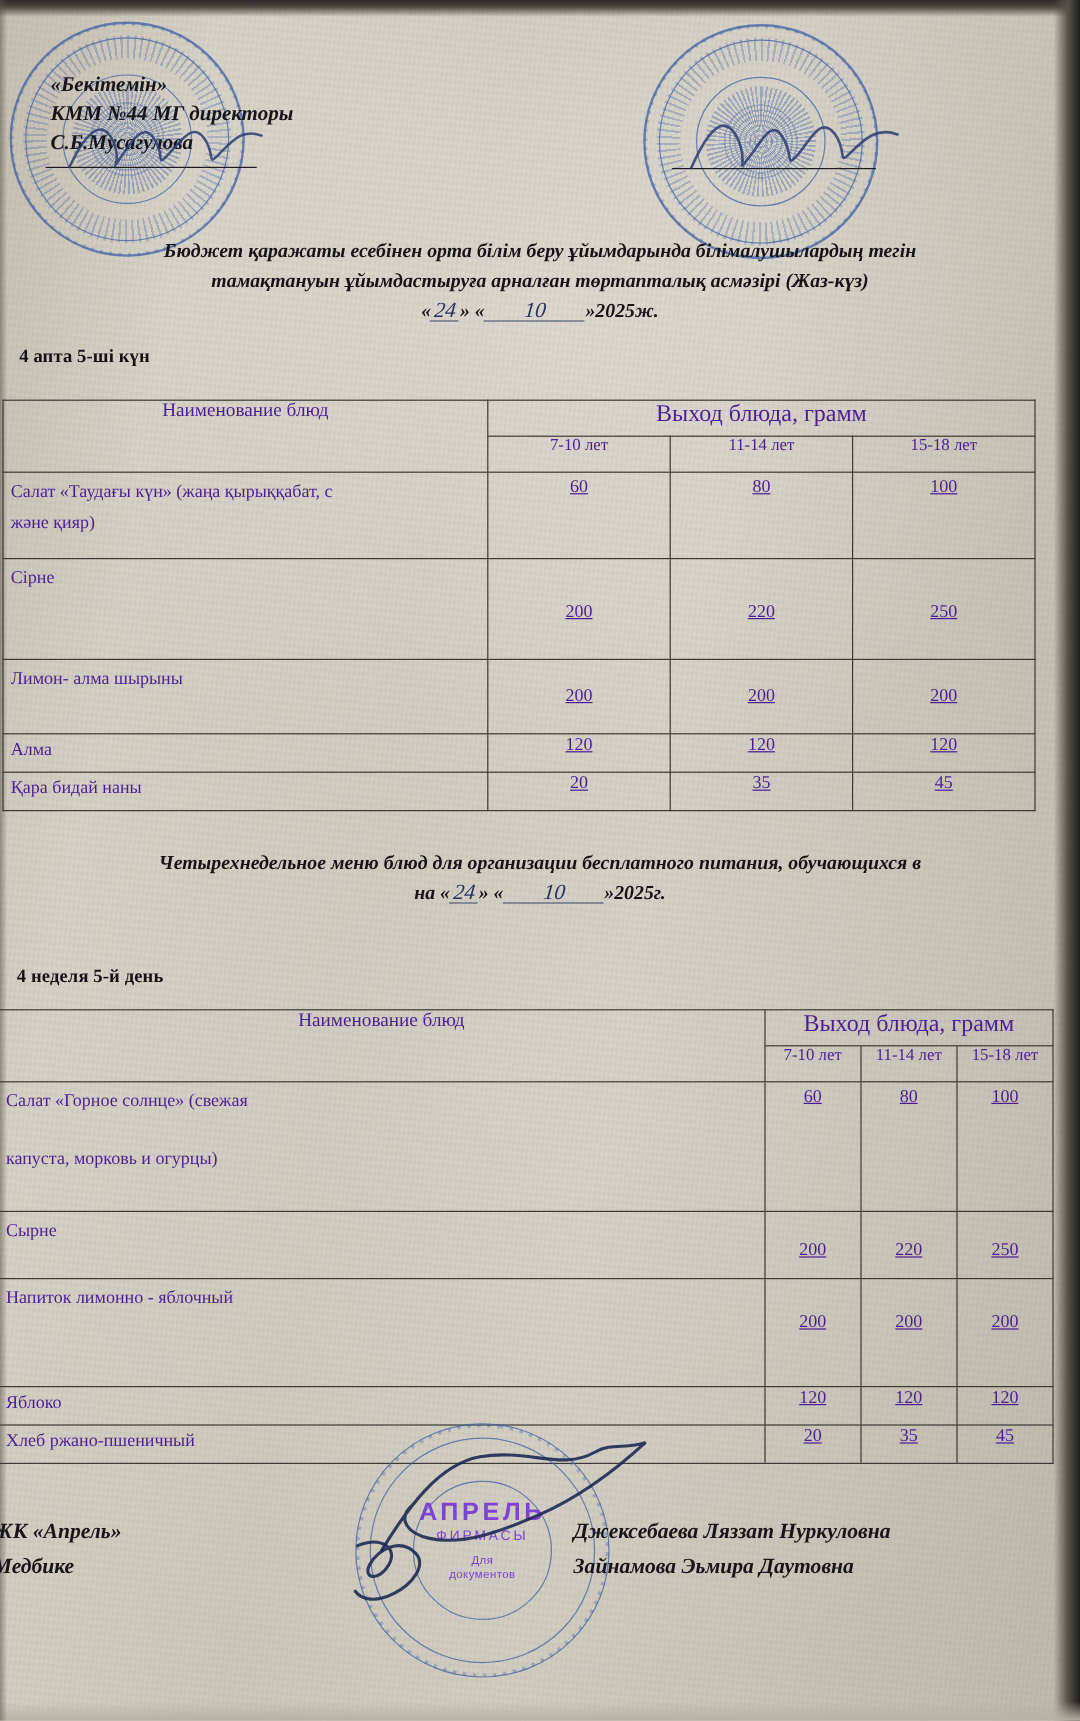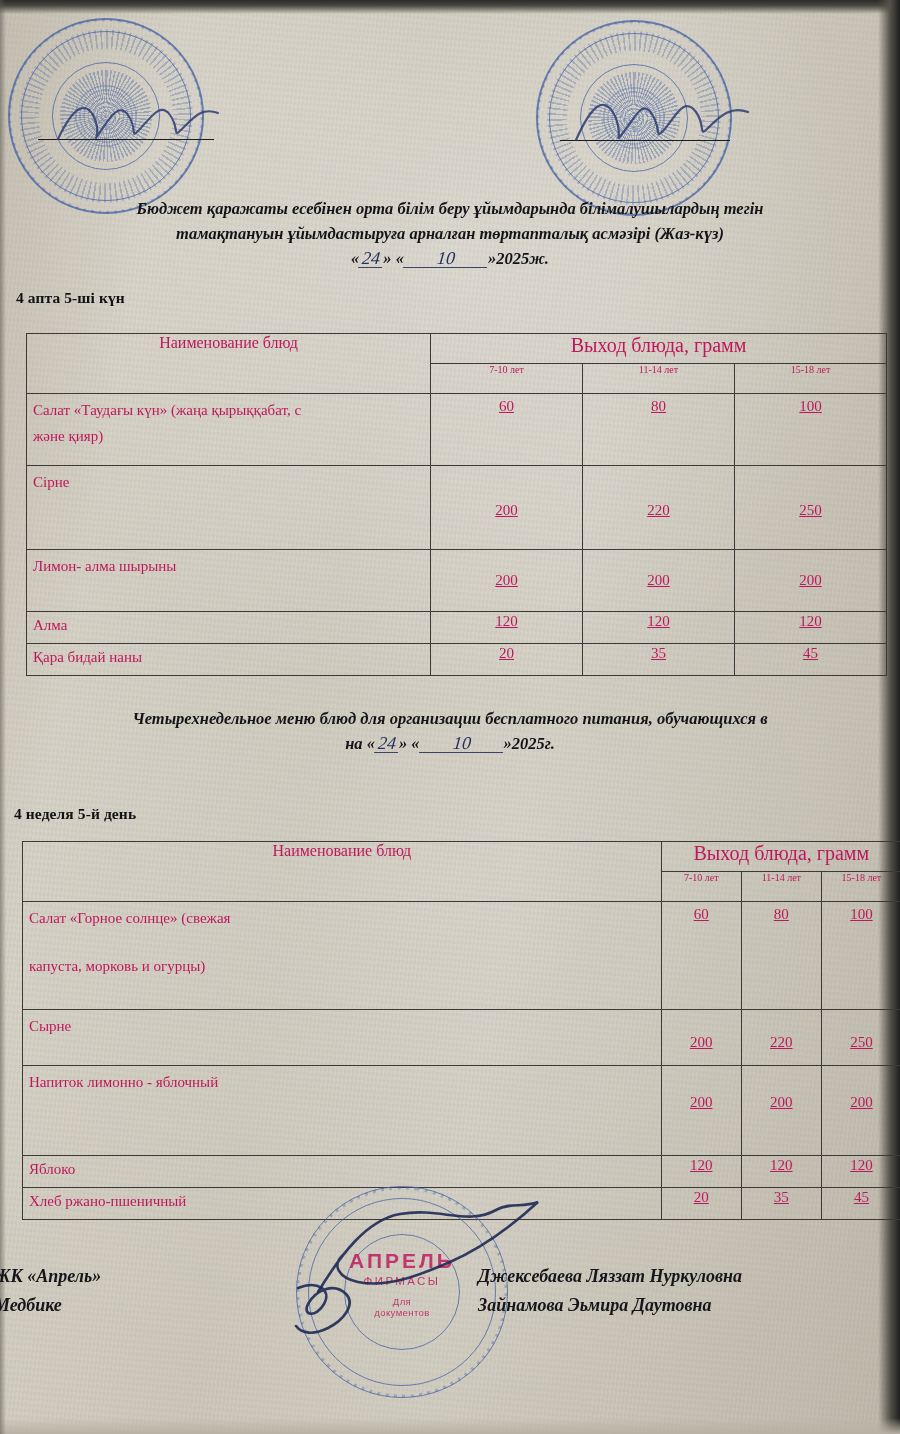--- a/index.html
+++ b/index.html
@@ -95,52 +95,52 @@
        line-height:1; transform:skewX(-6deg); }
   .hw-wide{ min-width:84px; text-align:center; }
 
   .week-label{ position:absolute; font-weight:bold; font-size:15.5px;
                color:#121216; letter-spacing:.1px; }
   #week-kk{ left:16px; top:289px; }
   #week-ru{ left:14px; top:805px; }
 
   
   table{ position:absolute; border-collapse:collapse; table-layout:fixed;
-         font-size:15px; color:#be185d; background:transparent;margin-left:24px; }
+         font-size:15px; color:#4c1d95; background:transparent; }
   table td, table th{
     border:1.25px solid #3b3a36;
     padding:0; vertical-align:top;
     font-weight:normal;
   }
   th{ font-weight:bold; text-align:center; }
   .dish{ text-align:left; padding:4px 3px 4px 6px; line-height:1.72;
          white-space:nowrap; overflow:hidden; }
   .qty{ text-align:center;text-decoration:underline; }
 
   #table-kk{ left:2px; top:333px; width:860px; }
   #table-ru{ left:-2px; top:841px; width:880px; }
 
   .col-name{ width:404px; }
   .col-age{ width:152px; }
   #table-ru .col-name{ width:638px; }
   #table-ru .col-age{ width:80px; }
 
   .hdr-span{ height:30px; font-size:20px; }
   .hdr-name{ font-size:16px; }
-  .hdr-age{ height:30px; font-size:10px; }
+  .hdr-age{ height:30px; font-size:14px; }
 
   
   .footer{ position:absolute; font-style:italic; font-weight:bold;
            color:#15151a; font-size:18px; line-height:1.62; }
   #footer-left{ left:-6px; top:1262px; }
   #footer-right{ left:478px; top:1262px; }
 
   #stamp-bottom{ left:296px; top:1186px; width:212px; height:212px; }
   .stamp-core{ position:absolute; left:50%; top:46%; transform:translate(-50%,-50%);
-    text-align:center; color:#be185d; font-family:"Liberation Sans", sans-serif;
+    text-align:center; color:#6d28d9; font-family:"Liberation Sans", sans-serif;
     letter-spacing:1px; opacity:.92; }
   .stamp-core .big{ font-size:21px; font-weight:bold; letter-spacing:3px; }
   .stamp-core .mid{ font-size:11.5px; letter-spacing:2.4px; margin-top:2px; }
   .stamp-core .sm{ font-size:9.5px; line-height:1.25; margin-top:9px; letter-spacing:.4px; }
 </style>
 </head>
 <body>
 
 <div id="paper"></div>
 <div id="edges">
@@ -165,20 +165,25 @@
   <div class="stamp" id="stamp-right">
     <div class="ring" style="inset:0;"></div>
     <div class="ring ring2" style="inset:13px;"></div>
     <div class="ring ring2" style="inset:44px;"></div>
     <div class="arc"></div>
     <div class="arc2"></div>
     <div class="emblem" style="inset:52px;"></div>
     <div class="emblem2" style="inset:66px;"></div>
   </div>
 
+  <div class="hdr hdr-left">
+    <span class="l1">«Бекітемін»</span>
+    <span class="l2">КММ  №44 МГ директоры</span>
+    <span class="l3">С.Б.Мусагулова</span>
+  </div>
   <div class="sig-rule" style="left:38px; top:139px; width:176px;"></div>
   <svg class="scribble" style="left:52px; top:95px;" width="170" height="52" viewBox="0 0 170 52">
     <path d="M6,44 C22,10 34,6 42,22 C50,40 40,48 46,40 C56,26 66,6 76,20 C86,34 78,44 86,36
              C98,24 108,6 118,20 C128,34 120,44 130,34 C142,22 150,12 166,18" fill="none" stroke="#2c3c72" stroke-width="2.1" stroke-linecap="round" opacity=".85"></path>
   </svg>
 
   <div class="sig-rule" style="left:560px; top:140px; width:170px;"></div>
   <svg class="scribble" style="left:572px; top:92px;" width="180" height="56" viewBox="0 0 180 56">
     <path d="M4,48 C20,12 32,4 42,22 C52,42 42,52 50,42 C62,28 70,6 80,22 C90,38 82,48 92,38
              C104,24 112,4 124,20 C134,34 126,46 136,36 C150,22 160,14 176,20" fill="none" stroke="#2c3c72" stroke-width="2.2" stroke-linecap="round" opacity=".85"></path>

